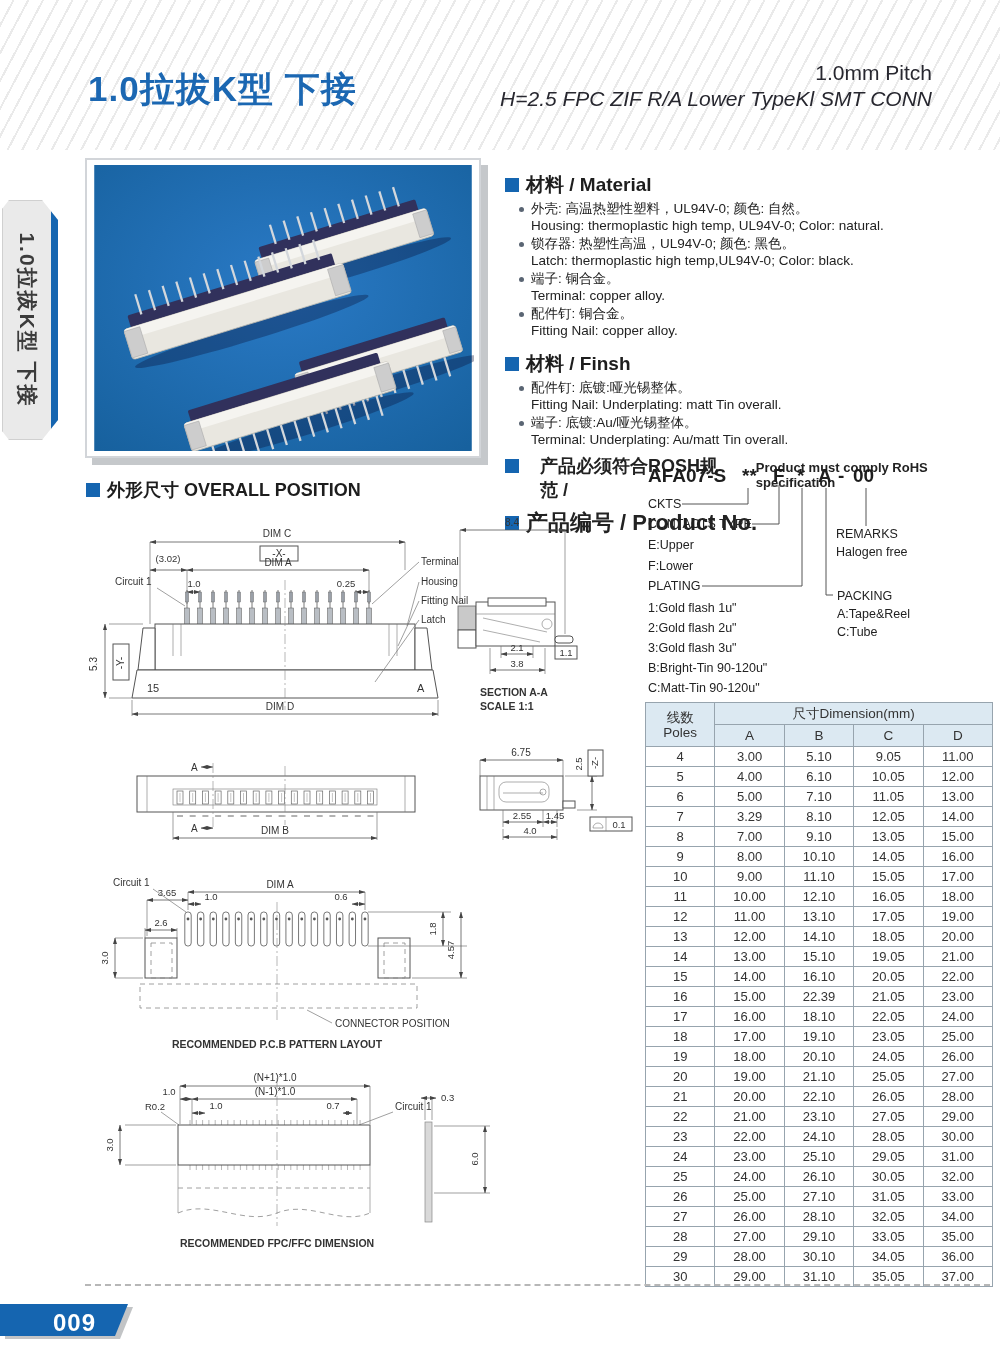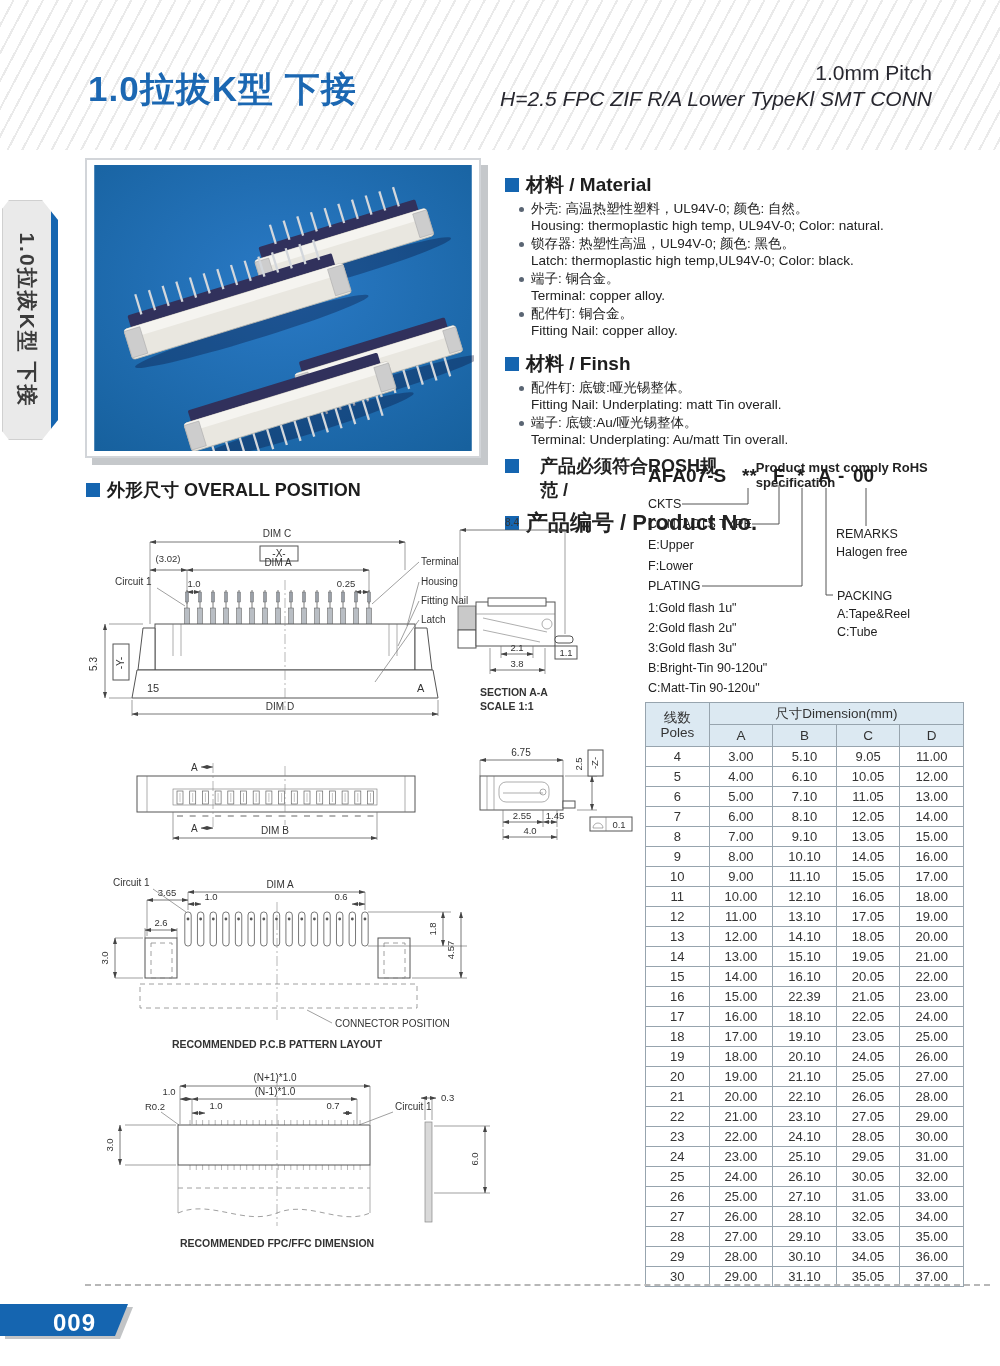--- a/index.html
+++ b/index.html
@@ -61,21 +61,21 @@
   .t11 { font-size:11px; fill:#333; }
   #dr1 .dim{marker-start:url(#m1s);marker-end:url(#m1e);}
   #dr2 .dim{marker-start:url(#m2s);marker-end:url(#m2e);}
   #dr3 .dim{marker-start:url(#m3s);marker-end:url(#m3e);}
   #dr4 .dim{marker-start:url(#m4s);marker-end:url(#m4e);}
 
   
   .pnblock { position:absolute; left:640px; top:460px; width:356px; height:240px; }
 
   
-  .dimtable { position:absolute; left:645px; top:702px; width:319px; border-collapse:collapse; table-layout:fixed; }
+  .dimtable { position:absolute; left:645px; top:702px; width:348px; border-collapse:collapse; table-layout:fixed; }
   .dimtable th, .dimtable td { border:1px solid #97a4ae; text-align:center; color:#333; }
   .dimtable thead th { background:#dce9f2; font-weight:500; font-size:13.5px; }
   .dimtable thead tr:first-child th { height:22px; }
   .dimtable thead tr:last-child th { height:22px; }
   .dimtable td { height:20px; font-size:13px; background:#fff; }
   .poles-h { font-size:13.5px; line-height:15px; }
 
   
   .sep { position:absolute; left:85px; top:1284px; width:905px; border-top:2px dashed #b7b7b7; }
   .badge-sh { position:absolute; left:5px; top:1307px; width:128px; height:32px; background:#c2c4c6;
@@ -801,21 +801,21 @@
         </tr>
         <tr>
           <td>6</td>
           <td>5.00</td>
           <td>7.10</td>
           <td>11.05</td>
           <td>13.00</td>
         </tr>
         <tr>
           <td>7</td>
-          <td>6.00</td>
+          <td>3.29</td>
           <td>8.10</td>
           <td>12.05</td>
           <td>14.00</td>
         </tr>
         <tr>
           <td>8</td>
           <td>7.00</td>
           <td>9.10</td>
           <td>13.05</td>
           <td>15.00</td>

